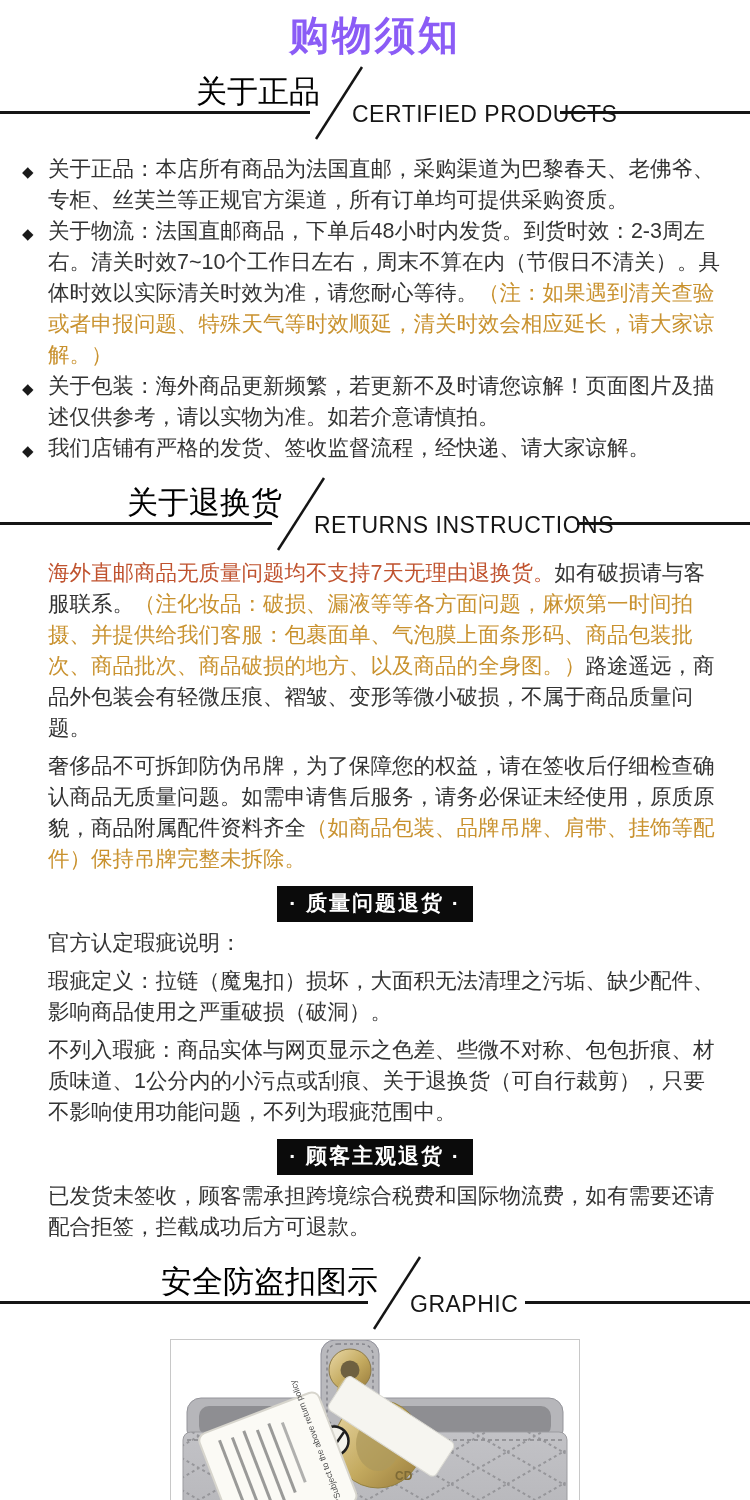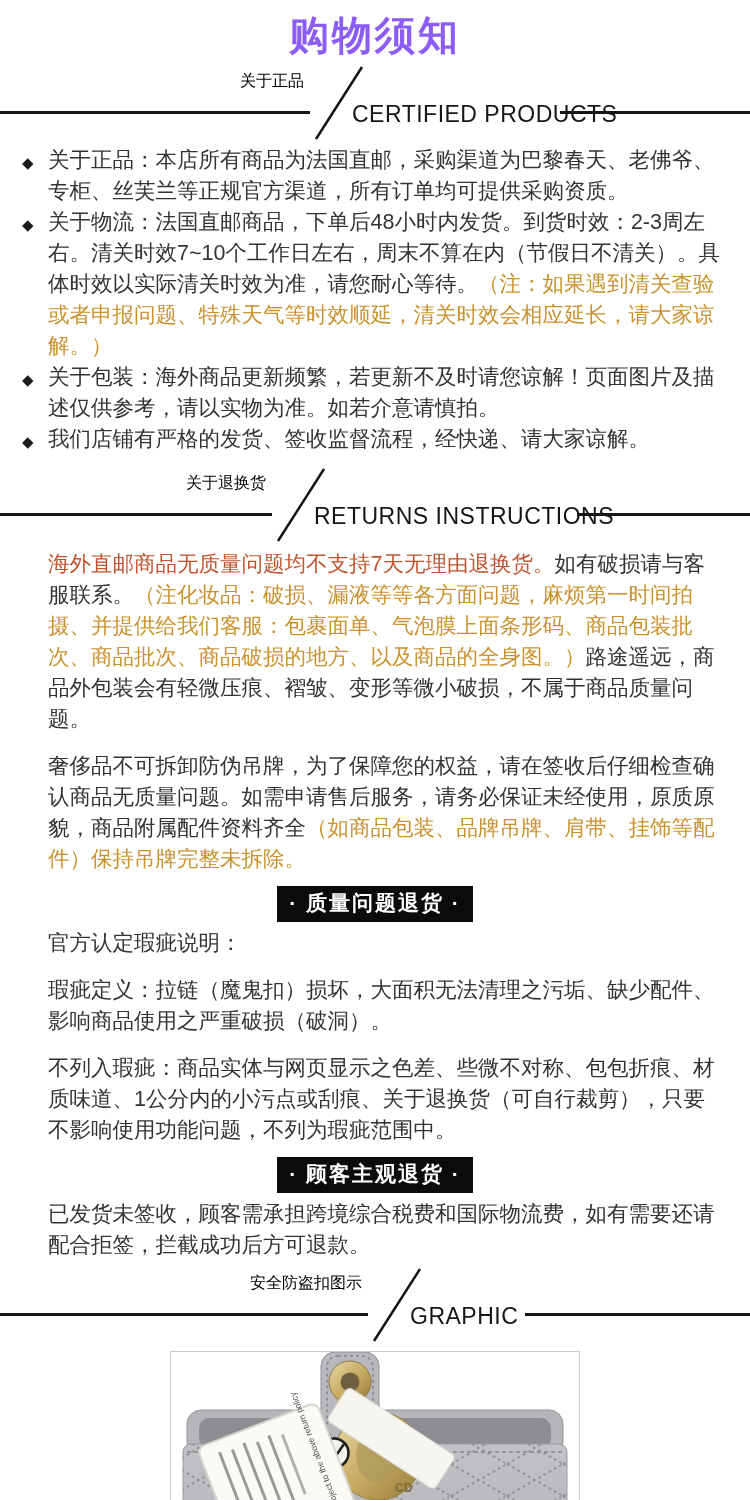--- a/index.html
+++ b/index.html
@@ -14,41 +14,41 @@
   }
   .page{width:750px;position:relative;}
   .title{
     font-size:40px;font-weight:bold;text-align:center;color:#8b5cf6;
     margin:8px 0 0;letter-spacing:3px;
   }
   
   .sec{position:relative;height:76px;}
   .h-cert{--lw:310px;--rw:190px;margin-top:2px;}
   .h-ret {--lw:272px;--rw:173px;margin-top:12px;}
-  .h-gra {--lw:368px;--rw:225px;margin-top:6px;}
+  .h-gra {--lw:368px;--rw:225px;margin-top:12px;}
   .sec-cn{
-    position:absolute;left:0;top:6px;width:calc(var(--lw) - 6px);
-    text-align:right;font-size:16px;color:#000;white-space:nowrap;
+    position:absolute;left:16px;top:6px;width:calc(var(--lw) - 6px);
+    text-align:right;font-size:31px;color:#000;white-space:nowrap;
   }
   .line{position:absolute;top:46px;height:3px;background:var(--line);}
   .line.left{left:0;width:var(--lw);}
   .line.right{right:0;width:var(--rw);}
   .sec-slash{position:absolute;left:var(--lw);top:0;width:58px;height:76px;}
   .sec-slash svg{width:100%;height:100%;display:block;}
   .sec-slash line{stroke:var(--line);stroke-width:2.5;}
   .sec-en{
     position:absolute;left:calc(var(--lw) + 42px);top:36px;
     font-size:23px;color:var(--line);white-space:nowrap;letter-spacing:0.5px;
   }
   
   .content{padding:0 26px 0 48px;font-size:21.5px;line-height:31px;}
   .content p{margin:0;}
-  .content p + p{margin-top:16px;}
+  .content p + p{margin-top:7px;}
   ul.notices{
-    list-style:none;margin:4px 0 0;padding:0 26px 0 48px;
+    list-style:none;margin:13px 0 0;padding:0 26px 0 48px;
     font-size:21.5px;line-height:31px;
   }
   ul.notices li{position:relative;}
   ul.notices li::before{
     content:"◆";position:absolute;left:-26px;top:2px;font-size:15px;color:#1a1a1a;
   }
   .seg-ink{color:var(--ink);} .seg-red{color:var(--red);} .seg-gold{color:var(--gold);}
   .mt6{margin-top:6px;}
   
   .badge{

